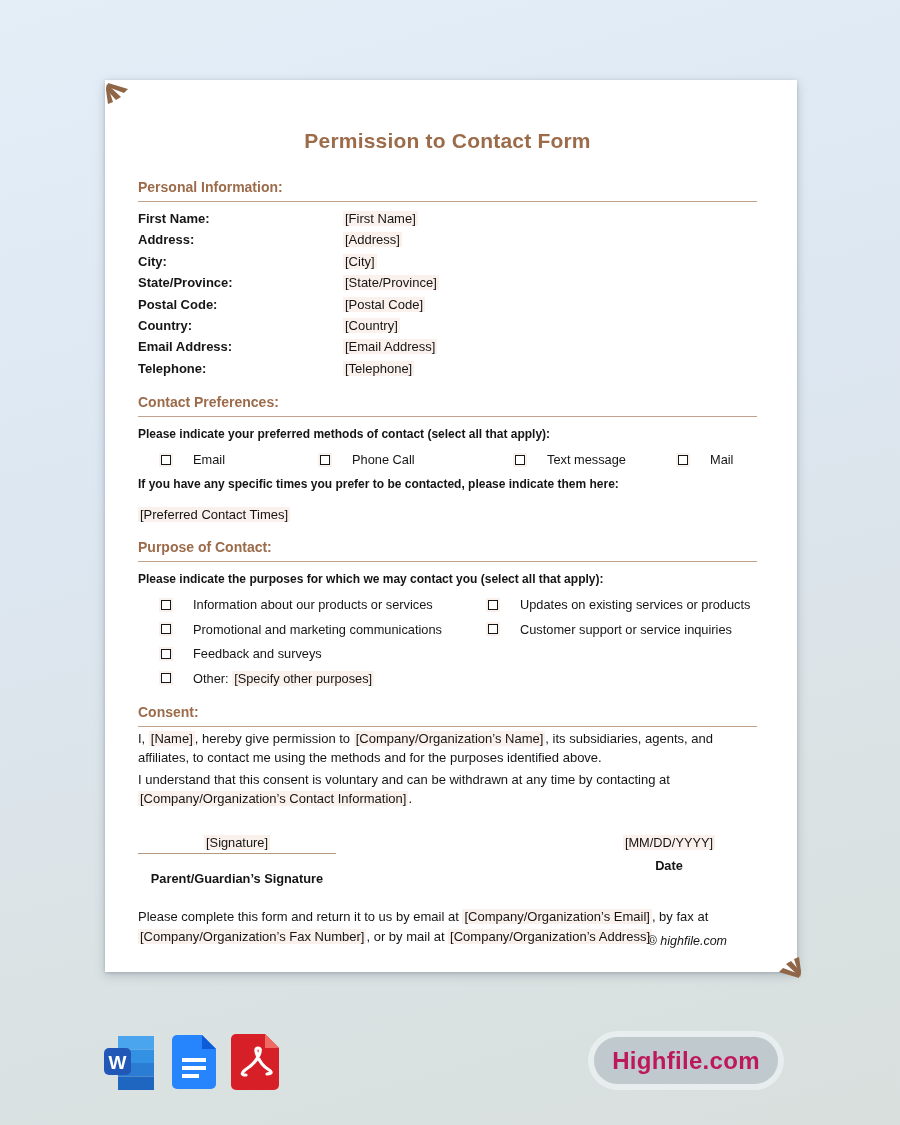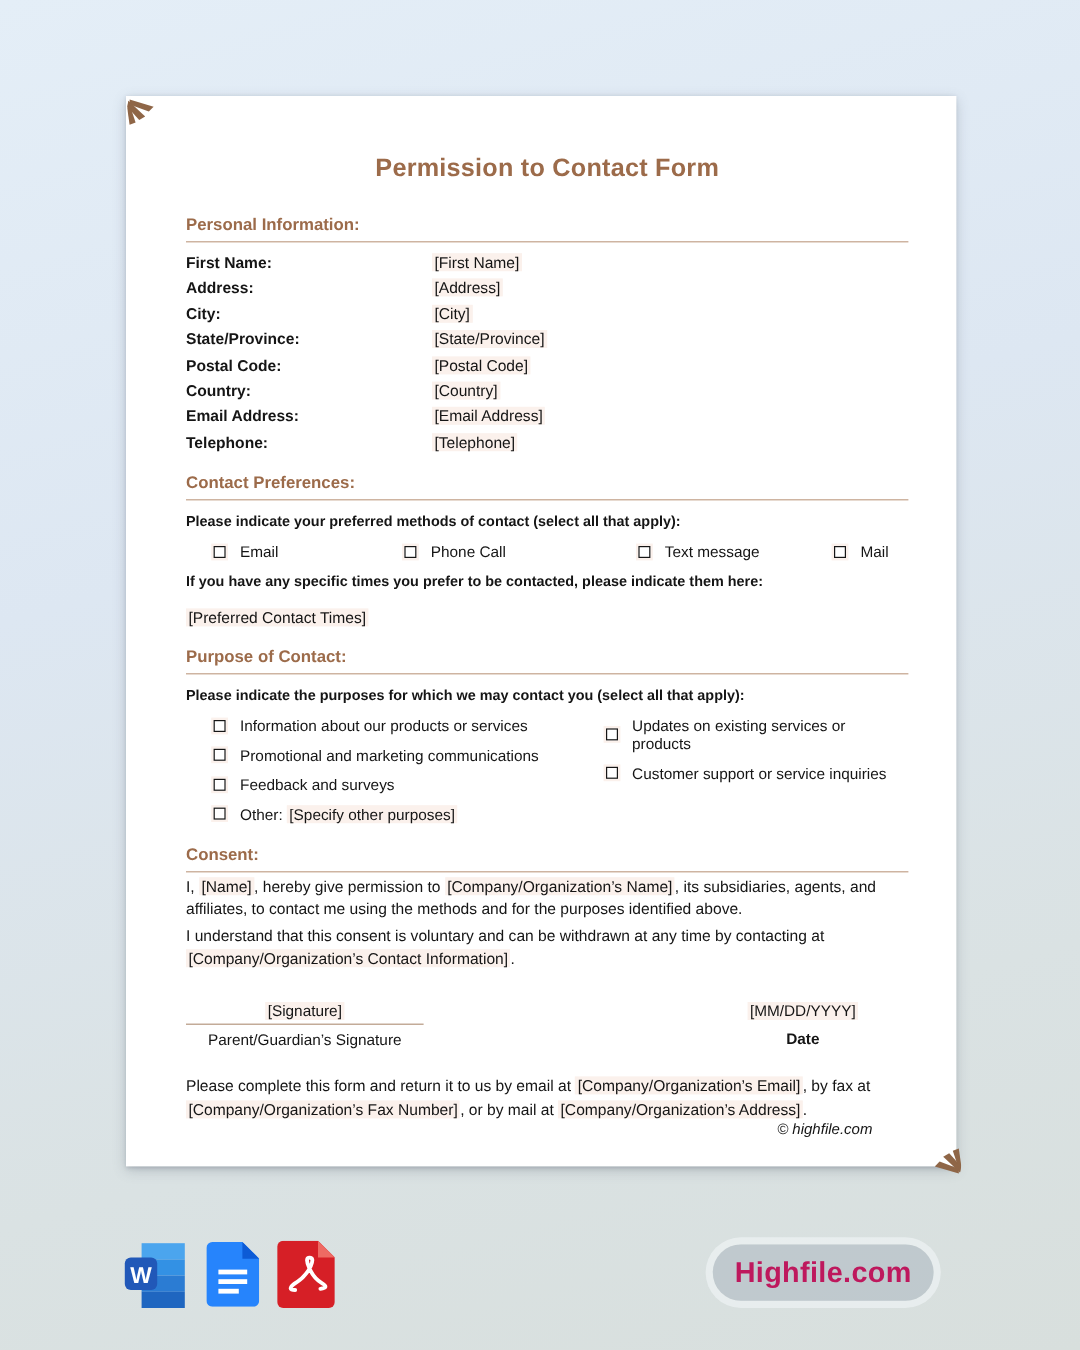--- a/index.html
+++ b/index.html
@@ -10,21 +10,21 @@
     background:linear-gradient(165deg, #e4eef7 0%, #dde7f2 38%, #dae2e3 75%, #d8dfdd 100%);
     overflow:hidden;
     color:#151515;
   }
   
   .page {
     position:absolute; left:105px; top:80px; width:692px; height:892px;
     background:#ffffff;
     box-shadow:0 3px 10px rgba(90,100,115,0.30), 0 1px 3px rgba(90,100,115,0.25);
   }
-  .content { padding:0 40px 0 50px; position:relative; }
+  .content { padding:0 40px 0 33px; position:relative; }
   .doc-title {
     padding-top:49px; text-align:center;
     font-size:21px; font-weight:bold; color:#9c6b4a; letter-spacing:0.2px;
   }
   .section-head {
     color:#9c6b4a; font-weight:bold; font-size:14px;
     border-bottom:1px solid #c3a28b; padding-bottom:6px;
   }
   .sh-pi { margin-top:26px; }
   .sh-cp { margin-top:15px; }
@@ -35,36 +35,36 @@
   .field-row { display:flex; font-size:13px; line-height:21.4px; }
   .field-label { width:205px; font-weight:bold; }
   .hl { background:#fbf1ec; padding:0 2px; }
 
   .prompt { font-weight:bold; font-size:12px; margin-top:10px; }
 
   .prefs-row { display:flex; margin-top:11px; padding-left:21px; font-size:12.8px; }
   .prefs-row .opt:nth-child(1){ width:159px; }
   .prefs-row .opt:nth-child(2){ width:195px; }
   .prefs-row .opt:nth-child(3){ width:163px; }
-  .opt { display:flex; align-items:center; gap:10px; }
+  .opt { display:flex; align-items:center; gap:20px; }
   .cbwrap { background:#fbf1ec; padding:2px; display:inline-flex; flex:none; }
   .cb { width:10px; height:10px; border:1.5px solid #161616; background:#fff; display:block; }
 
   .times-ph { margin-top:16px; font-size:13px; }
 
   .purpose-cols { display:flex; margin-top:11px; padding-left:21px; font-size:12.8px; }
   .pcol { display:flex; flex-direction:column; gap:9.5px; }
   .pcol-left { width:327px; }
 
   .para { font-size:13px; line-height:19.4px; margin-top:2px; }
 
   .sig-row { display:flex; justify-content:space-between; margin-top:27px; font-size:12.8px; }
   .sig-left { width:198px; text-align:center; }
   .sig-ph { padding-bottom:3px; border-bottom:1px solid #b5977f; }
-  .sig-label { font-weight:normal; margin-top:5px; }
+  .sig-label { font-weight:bold; margin-top:17px; }
   .sig-right { width:132px; margin-right:22px; text-align:center; }
   .date-label { font-weight:bold; margin-top:8px; }
 
   .return-note { margin-top:21px; }
 
   .copyright { position:absolute; bottom:24px; right:70px; font-size:12.5px;font-style:italic; }
 
   .corner { position:absolute; }
   .corner-tl { top:2px; left:1px; }
   .corner-br { bottom:-7px; right:-4px; transform:rotate(180deg); }

